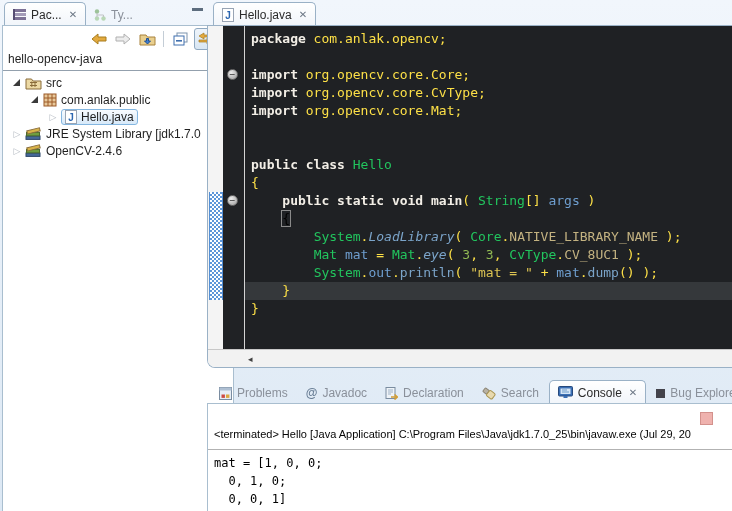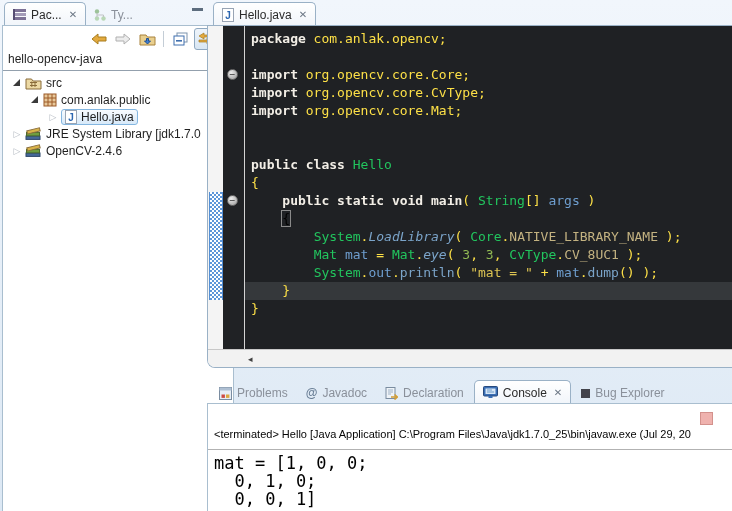--- a/index.html
+++ b/index.html
@@ -83,21 +83,21 @@
   
   #console-group{position:absolute;left:207px;top:379px;right:0;bottom:0;}
   #console-group .tabrow{height:25px;padding-left:4px;gap:2px;}
   #console-content{position:absolute;left:0;right:0;top:24px;bottom:0;background:#fff;
     border-left:1px solid #a9becf;border-top:1px solid #a9becf;}
   #console-toolbar{height:24px;position:relative;}
   .stop-btn{position:absolute;right:19px;top:8px;width:11px;height:11px;
     background:#efb2ae;border:1px solid #d3918c;}
   #status-line{font-size:11px;color:#050505;padding:0 0 9px 6px;border-bottom:1px solid #b2b2b2;
     white-space:nowrap;overflow:hidden;}
-  #output{font-family:"DejaVu Sans Mono", monospace;font-size:17px;line-height:18px;
+  #output{font-family:"DejaVu Sans Mono", monospace;font-size:12px;line-height:18px;
     color:#000;padding:4px 0 0 6px;white-space:pre;}
   .sq-icon{display:inline-block;width:9px;height:9px;background:#43434b;}
   .at-icon{font-size:12px;font-weight:bold;color:#6a7f96;}
   .ticon{flex:none;display:inline-flex;}
 </style>
 </head>
 <body>
 
 <div id="explorer">
   <div class="tabrow">
@@ -263,20 +263,29 @@
       <span>Javadoc</span>
     </div>
     <div class="tab">
       <svg class="ticon" width="13" height="13" viewBox="0 0 13 13">
         <rect x="1" y="0.5" width="9" height="11" fill="#eef3f8" stroke="#7a8ca0"></rect>
         <path d="M3 3 L8 3 M3 5 L8 5 M3 7 L6 7" stroke="#9fb2c6"></path>
         <path d="M6 10 L12 10 M9.5 7.5 L12.5 10 L9.5 12.5" stroke="#d29d35" stroke-width="1.6" fill="none"></path>
       </svg>
       <span>Declaration</span>
     </div>
+    <div class="tab">
+      <svg class="ticon" width="14" height="13" viewBox="0 0 14 13">
+        <g transform="rotate(38 7 6)">
+          <rect x="1" y="4" width="5" height="4.6" rx="1" fill="#b9b2a2" stroke="#8a8374"></rect>
+          <rect x="6" y="3" width="7" height="6.6" rx="1.5" fill="#e8d9ae" stroke="#a8944e"></rect>
+        </g>
+      </svg>
+      <span>Search</span>
+    </div>
     <div class="tab active">
       <svg class="ticon" width="15" height="13" viewBox="0 0 15 13">
         <rect x="0.5" y="0.5" width="14" height="9.5" rx="1" fill="#3a6fb5" stroke="#27497c"></rect>
         <rect x="2.5" y="2.5" width="10" height="5.5" fill="#d6e6f6"></rect>
         <path d="M4 4 L9 4 M4 6 L11 6" stroke="#6f9cc9"></path>
         <rect x="5.5" y="10" width="4" height="2" fill="#3a6fb5"></rect>
       </svg>
       <span>Console</span>
       <span class="close-x">✕</span>
     </div>

